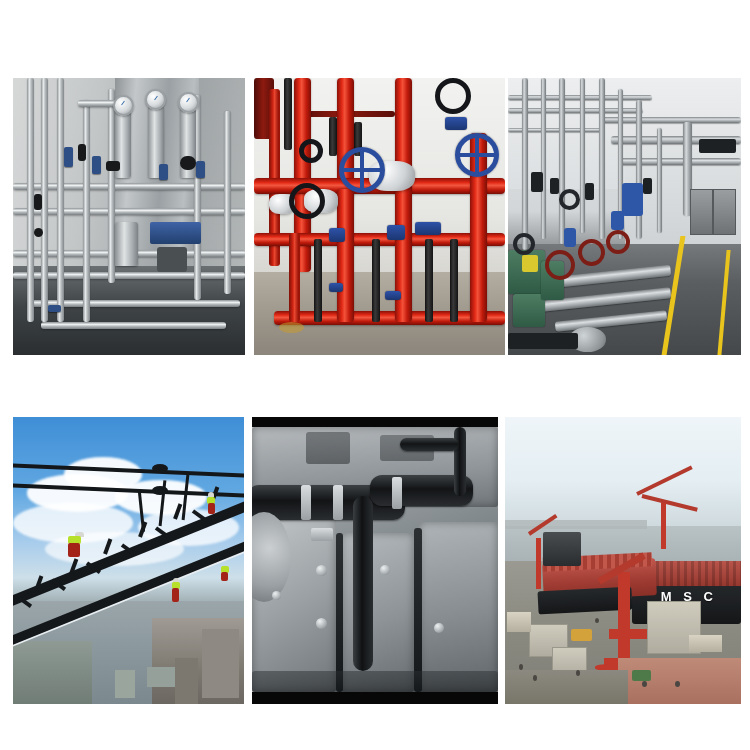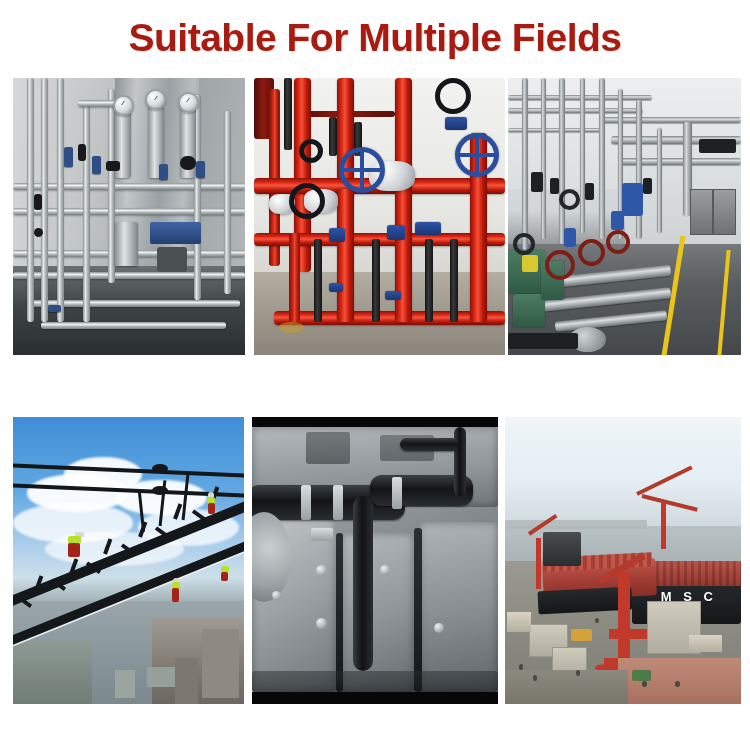--- a/index.html
+++ b/index.html
@@ -182,21 +182,20 @@
   .p6 .msc{position:absolute;color:#ffffff;font-weight:bold;font-size:13px;
     letter-spacing:4px;text-shadow:0 1px 1px rgba(0,0,0,.6);}
   .p6 .cargo{position:absolute;background:linear-gradient(180deg,#d9d3c4,#b5afa0);}
   .p6 .dot{position:absolute;border-radius:50%;background:#4a4742;}
 </style>
 </head>
 <body>
 
 <div class="page">
 
-  <div class="title">Suitable For Multiple Fields</div>
 
   <div class="grid">
 
     <div class="cell c1">
       <div class="photo p1">
         <div class="wall"></div>
         <div class="tank"></div>
         <div class="floor"></div>
 
         <div class="hpipe" style="top:38%;"></div>

